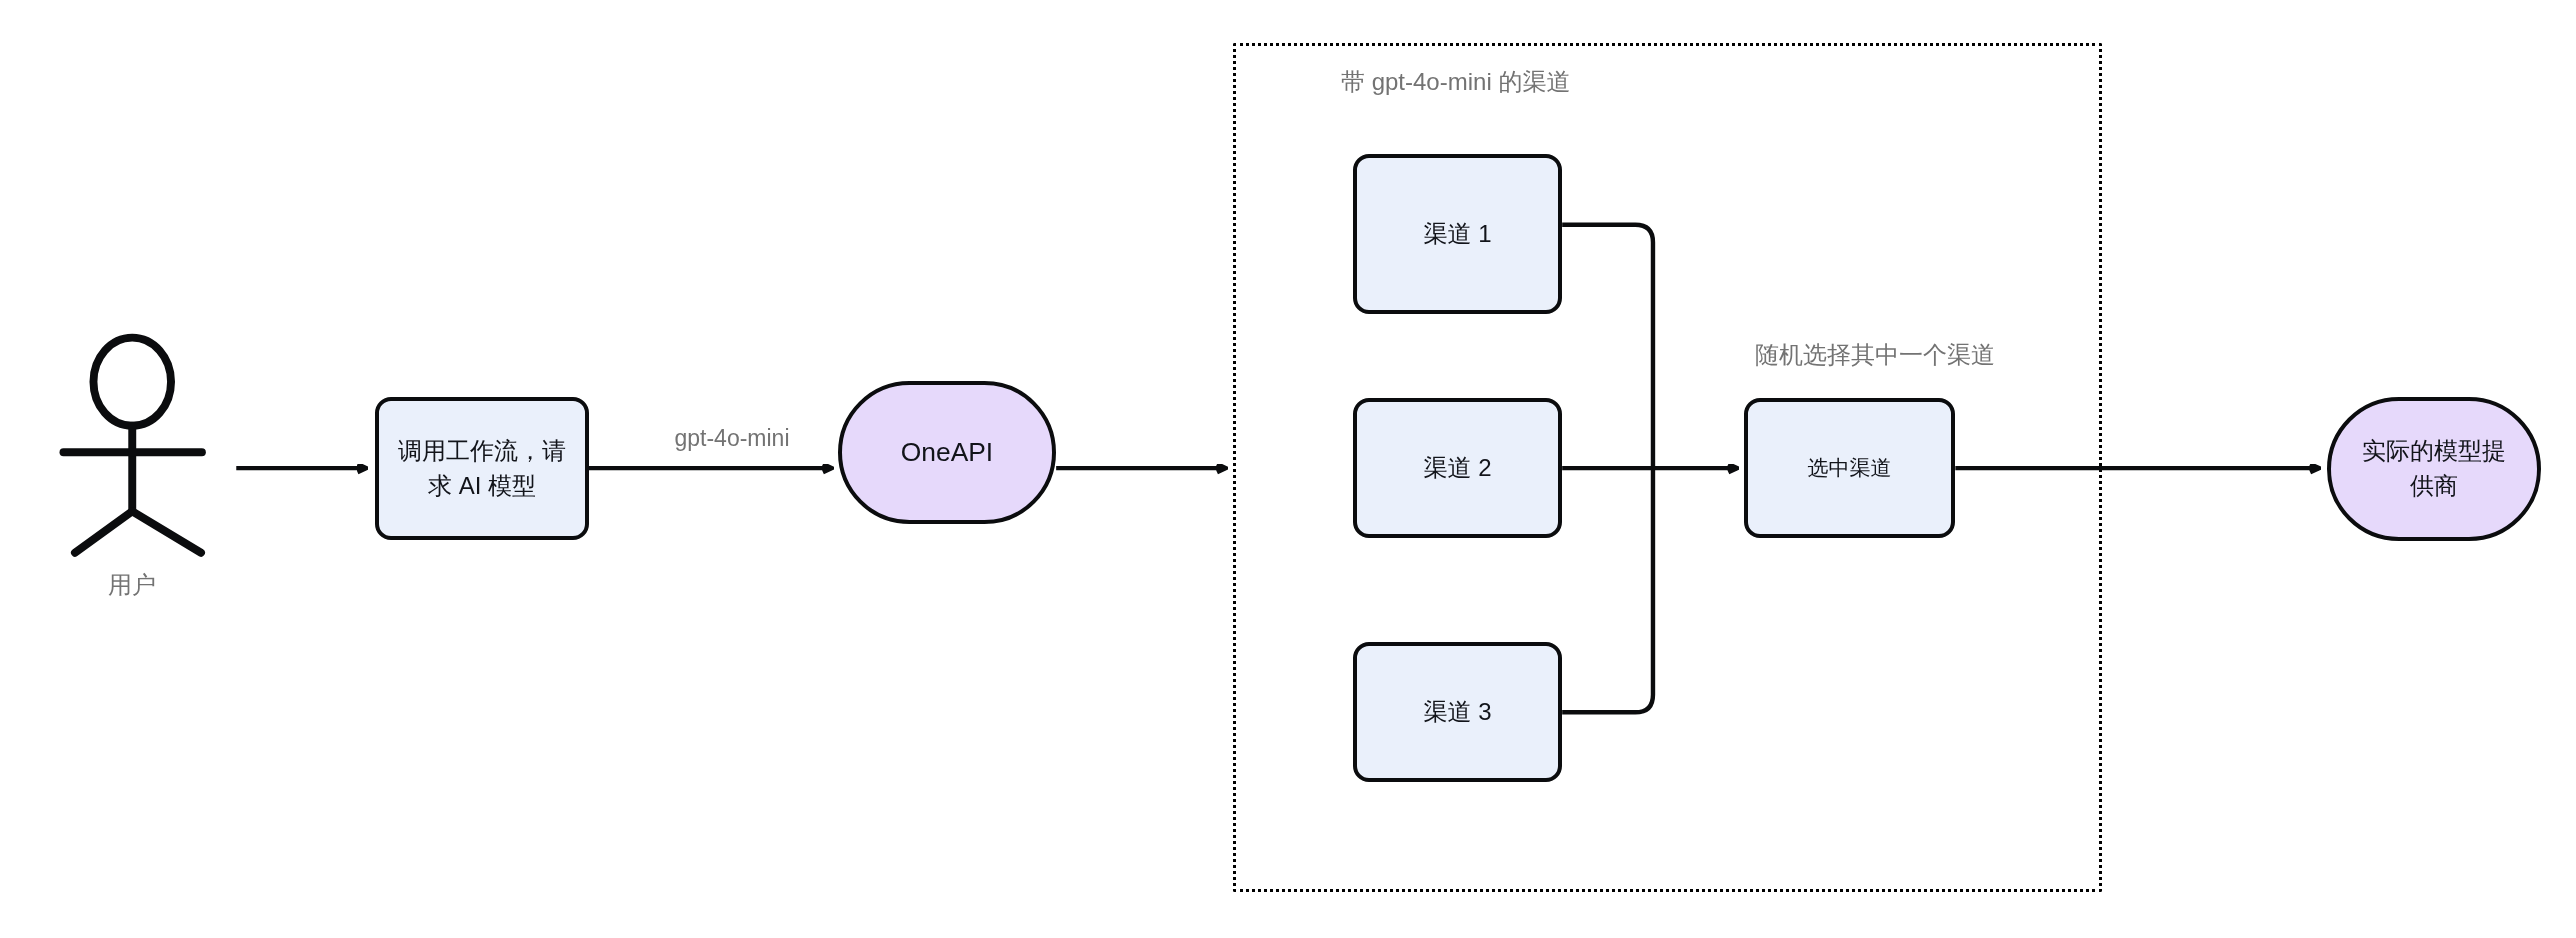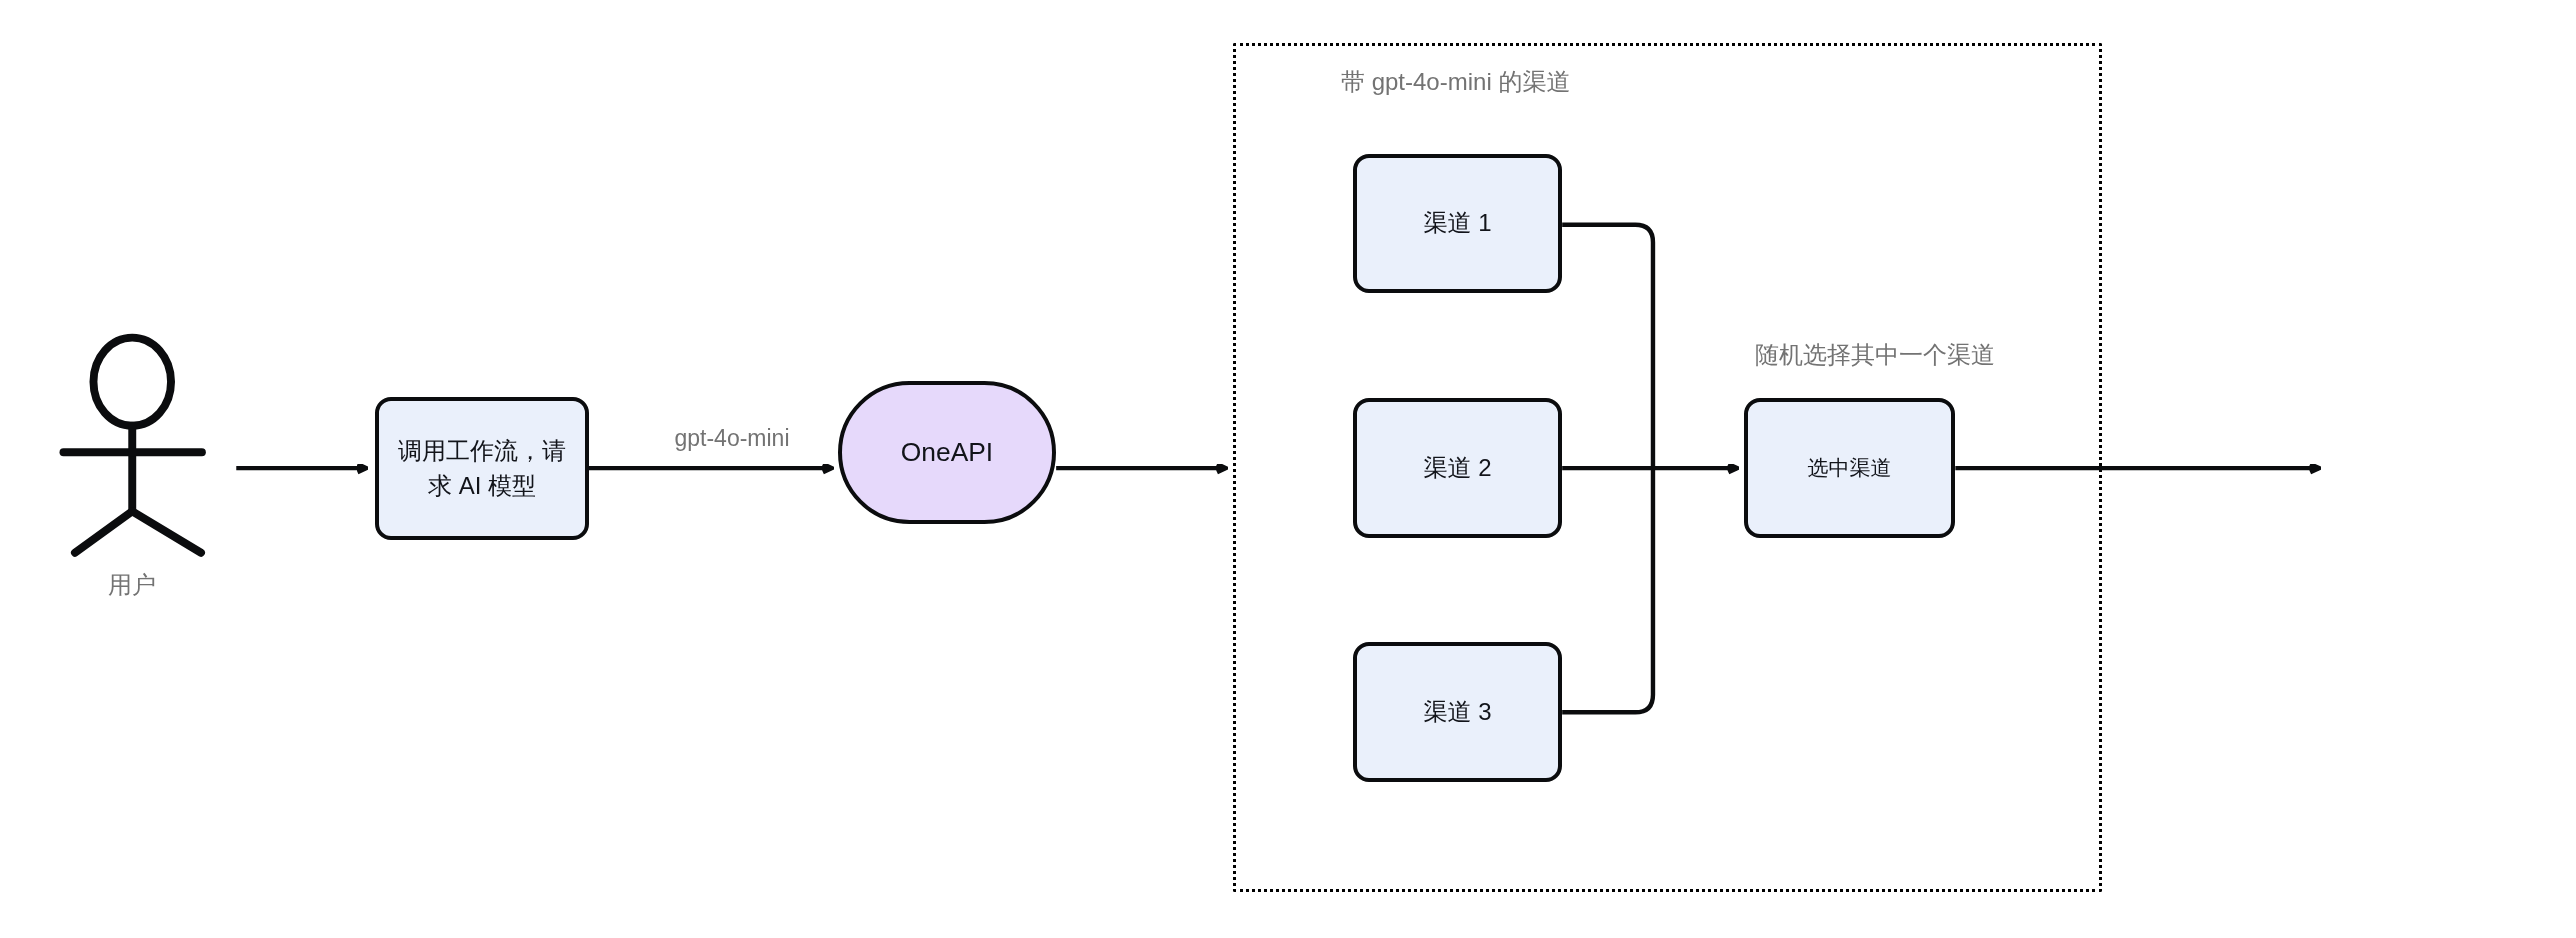--- a/index.html
+++ b/index.html
@@ -126,31 +126,35 @@
 
   <div class="node node-rect" style="left:375px; top:397px; width:214px; height:143px;">
     <span class="node-text" style="font-size:24px;">调用工作流，请
 求 AI 模型</span>
   </div>
 
   <div class="node node-round" style="left:838px; top:381px; width:218px; height:143px;">
     <span class="node-text" style="font-size:26.4px;">OneAPI</span>
   </div>
 
-  <div class="node node-rect" style="left:1353px; top:154px; width:209px; height:139px;">
+  <div class="node node-rect" style="left:1353px; top:154px; width:209px; height:160px;">
     <span class="node-text" style="font-size:24px;">渠道 1</span>
   </div>
 
   <div class="node node-rect" style="left:1353px; top:398px; width:209px; height:140px;">
     <span class="node-text" style="font-size:24px;">渠道 2</span>
   </div>
 
   <div class="node node-rect" style="left:1353px; top:642px; width:209px; height:140px;">
     <span class="node-text" style="font-size:24px;">渠道 3</span>
   </div>
 
   <div class="node node-rect" style="left:1744px; top:398px; width:211px; height:140px;">
     <span class="node-text" style="font-size:21px;">选中渠道</span>
   </div>
 
+  <div class="node node-round" style="left:2327px; top:397px; width:214px; height:144px;">
+    <span class="node-text" style="font-size:24px;">实际的模型提
+供商</span>
+  </div>
 
 </div>
 
 
 </body></html>

